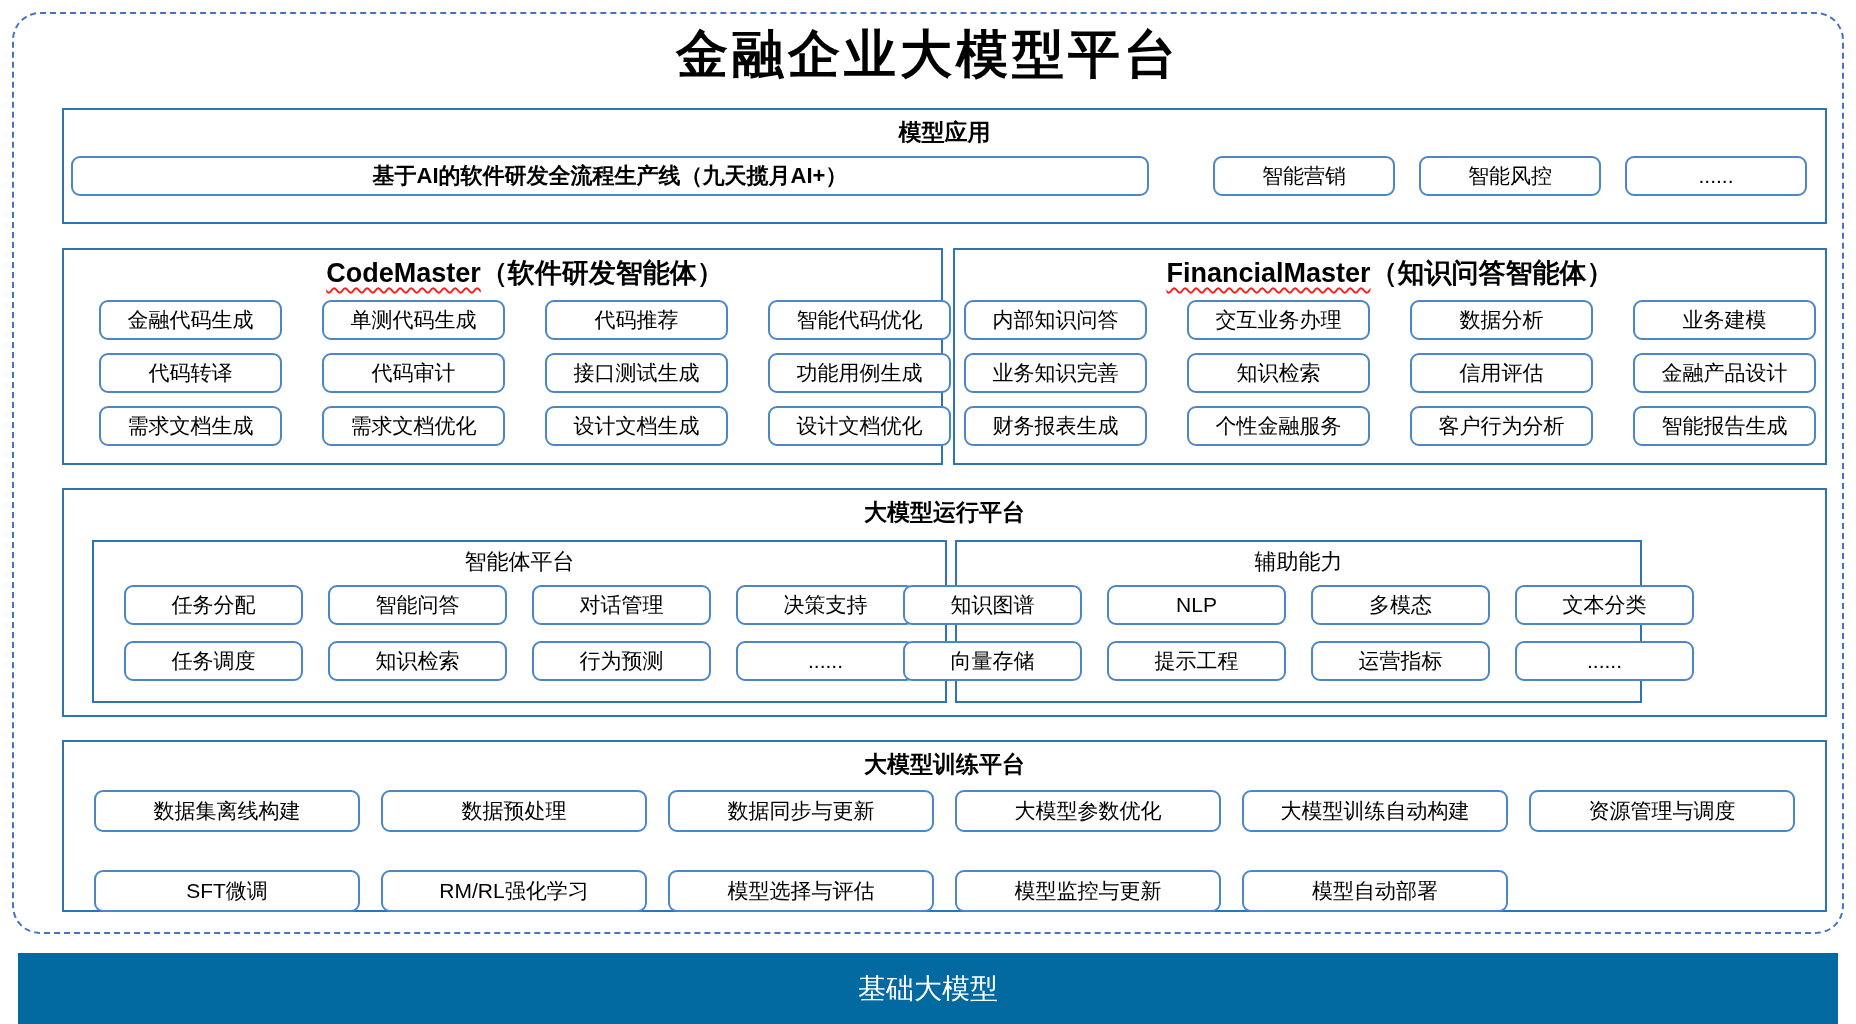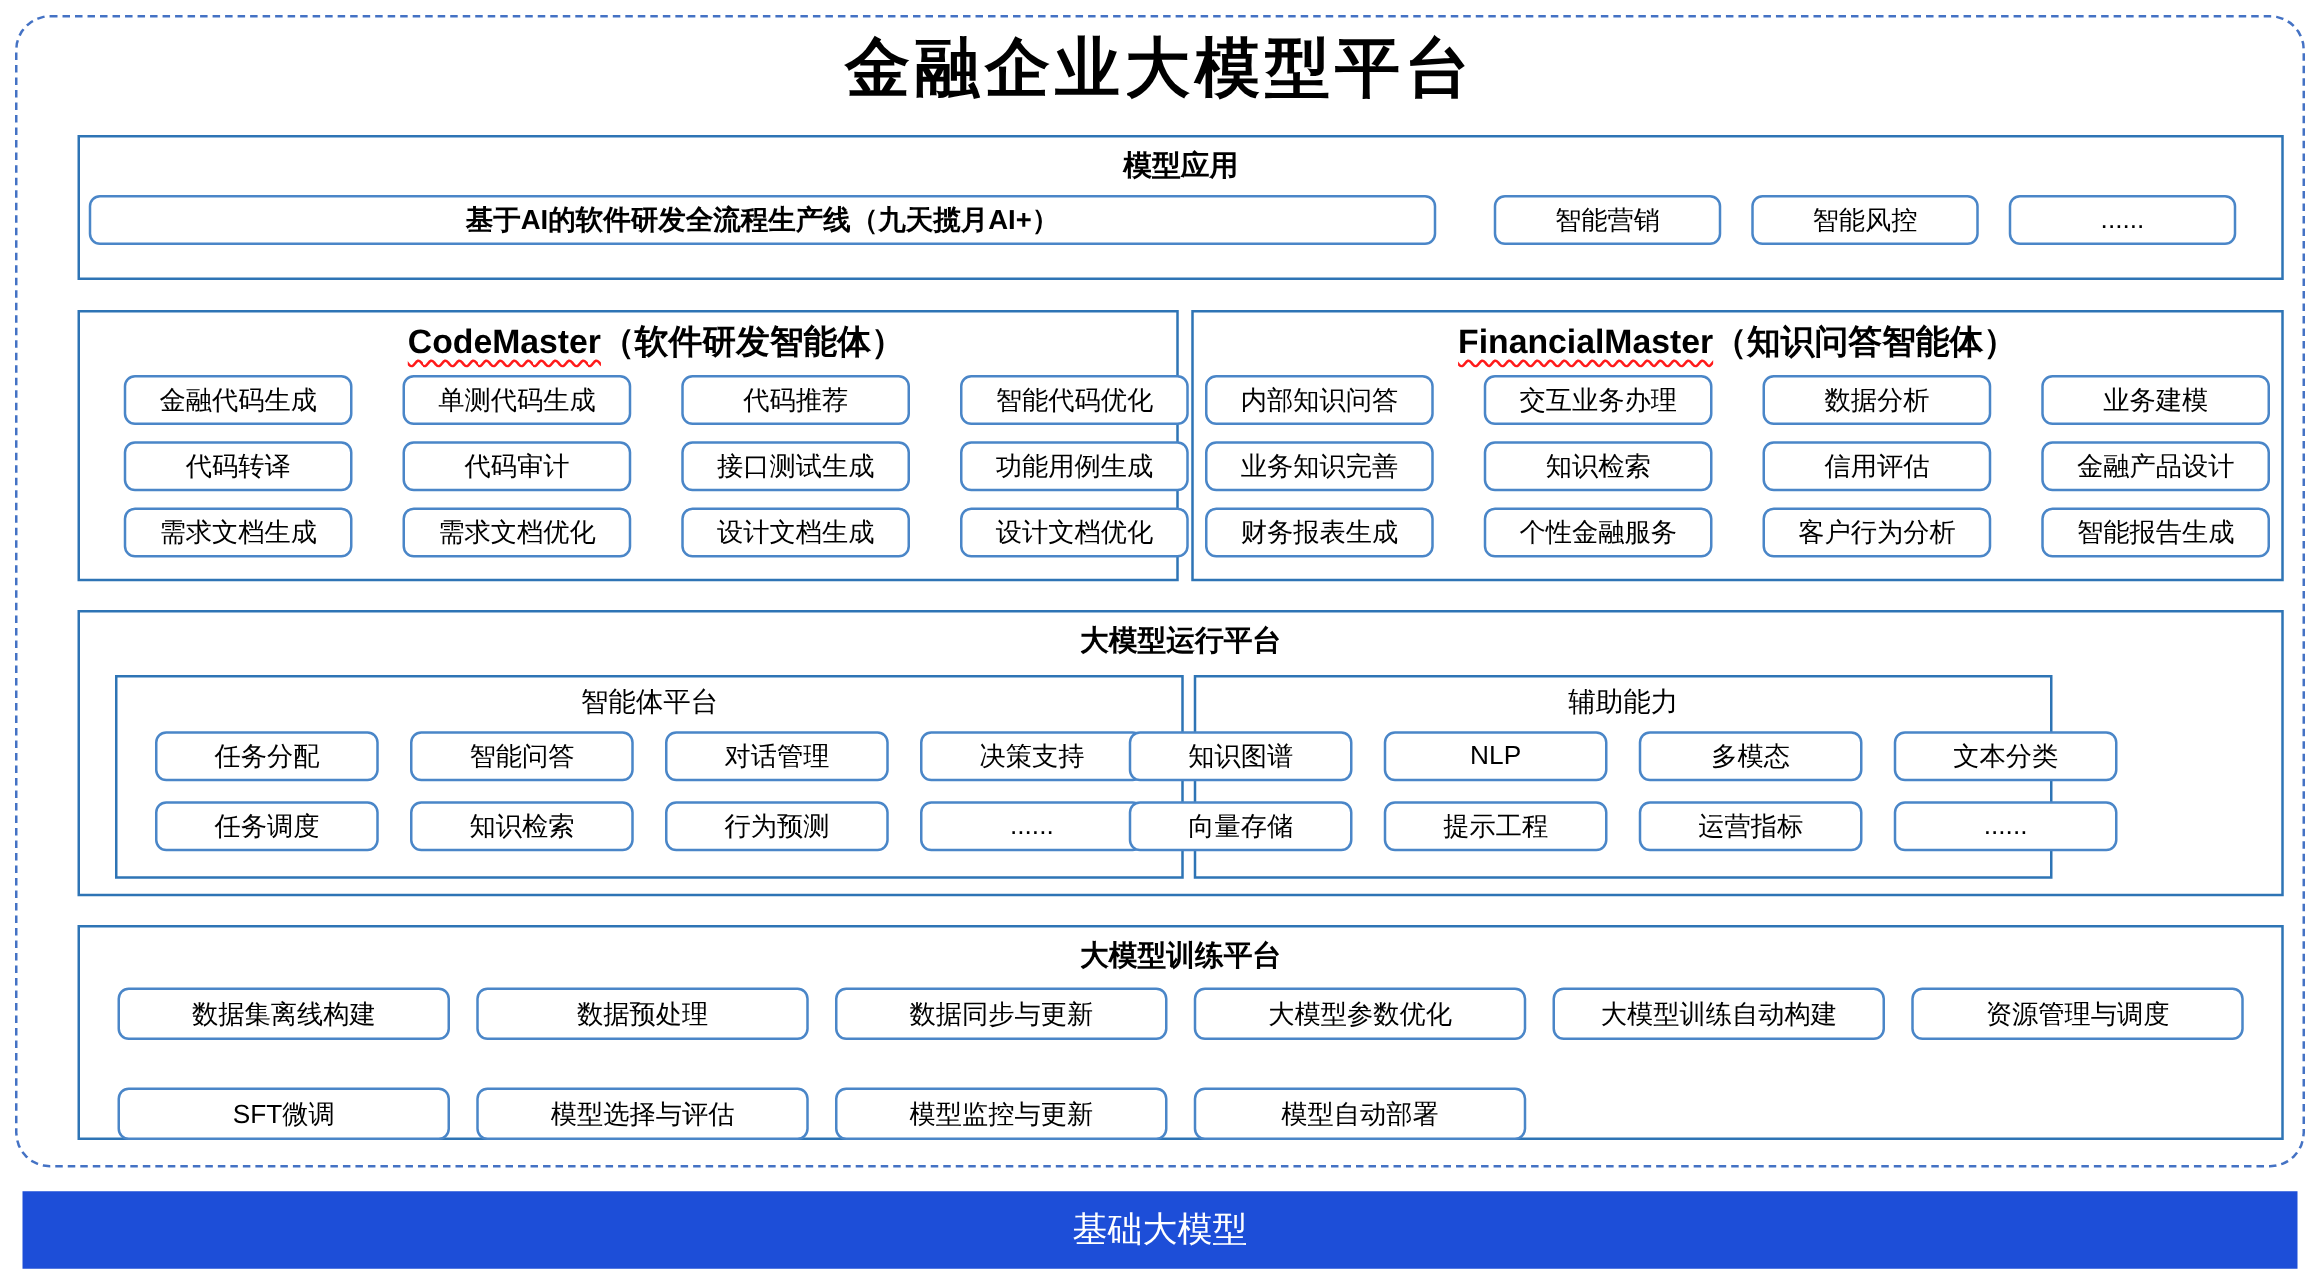--- a/index.html
+++ b/index.html
@@ -22,21 +22,21 @@
   
   .btn{height:40px;border:2px solid #4A86C8;border-radius:9px;background:#fff;
     display:flex;align-items:center;justify-content:center;font-size:21px;box-sizing:border-box;
     white-space:nowrap;}
 
   
   .box-a{left:62px;top:108px;width:1765px;height:116px;}
   .box-a-row{position:absolute;left:7px;top:46px;height:40px;display:flex;}
   .pill-long{width:1078px;font-weight:bold;font-size:22px;}
   .pill-sm{width:182px;}
-  .pill-sm.first{margin-left:46px;}
+  .pill-sm.first{margin-left:64px;}
   .pill-sm + .pill-sm{margin-left:24px;}
 
   
   .box-cm{left:62px;top:248px;width:881px;height:217px;padding-left:45px;}
   .box-fm{left:953px;top:248px;width:874px;height:217px;}
   .master-title{text-align:center;font-weight:bold;font-size:27px;margin-top:5px;}
   .wavy{text-decoration-line:underline;text-decoration-style:wavy;text-decoration-color:#ff1a1a;
     text-decoration-thickness:2px;text-underline-offset:5px;}
   .grid4{display:grid;grid-template-columns:repeat(4,183px);gap:13px 40px;
     justify-content:center;margin-top:9px;}
@@ -50,21 +50,21 @@
   .grid4b{display:grid;grid-template-columns:repeat(4,179px);gap:16px 25px;
     justify-content:center;margin-top:8px;}
 
   
   .box-tr{left:62px;top:740px;width:1765px;height:172px;}
   .grid6{display:grid;grid-template-columns:repeat(6,266px);gap:38px 21px;
     justify-content:center;margin-top:10px;}
   .grid6 .btn{height:42px;}
 
   
-  .base-bar{position:absolute;left:18px;top:953px;width:1820px;height:62px;background:#1d4ed8;
+  .base-bar{position:absolute;left:18px;top:953px;width:1820px;height:72px;background:#0369a1;
     display:flex;align-items:center;justify-content:center;color:#ffffff;font-size:28px;}
 </style>
 </head>
 <body>
 
 <div class="stage">
 
   <div class="outer-frame"></div>
 
   <div class="main-title">金融企业大模型平台</div>
@@ -154,20 +154,21 @@
   <div class="sec-box box-tr">
     <div class="sec-header">大模型训练平台</div>
     <div class="grid6">
         <div class="btn">数据集离线构建</div>
         <div class="btn">数据预处理</div>
         <div class="btn">数据同步与更新</div>
         <div class="btn">大模型参数优化</div>
         <div class="btn">大模型训练自动构建</div>
         <div class="btn">资源管理与调度</div>
         <div class="btn">SFT微调</div>
+        <div class="btn">RM/RL强化学习</div>
         <div class="btn">模型选择与评估</div>
         <div class="btn">模型监控与更新</div>
         <div class="btn">模型自动部署</div>
       </div>
   </div>
 
   <div class="base-bar">
     <span>基础大模型</span>
   </div>
 

